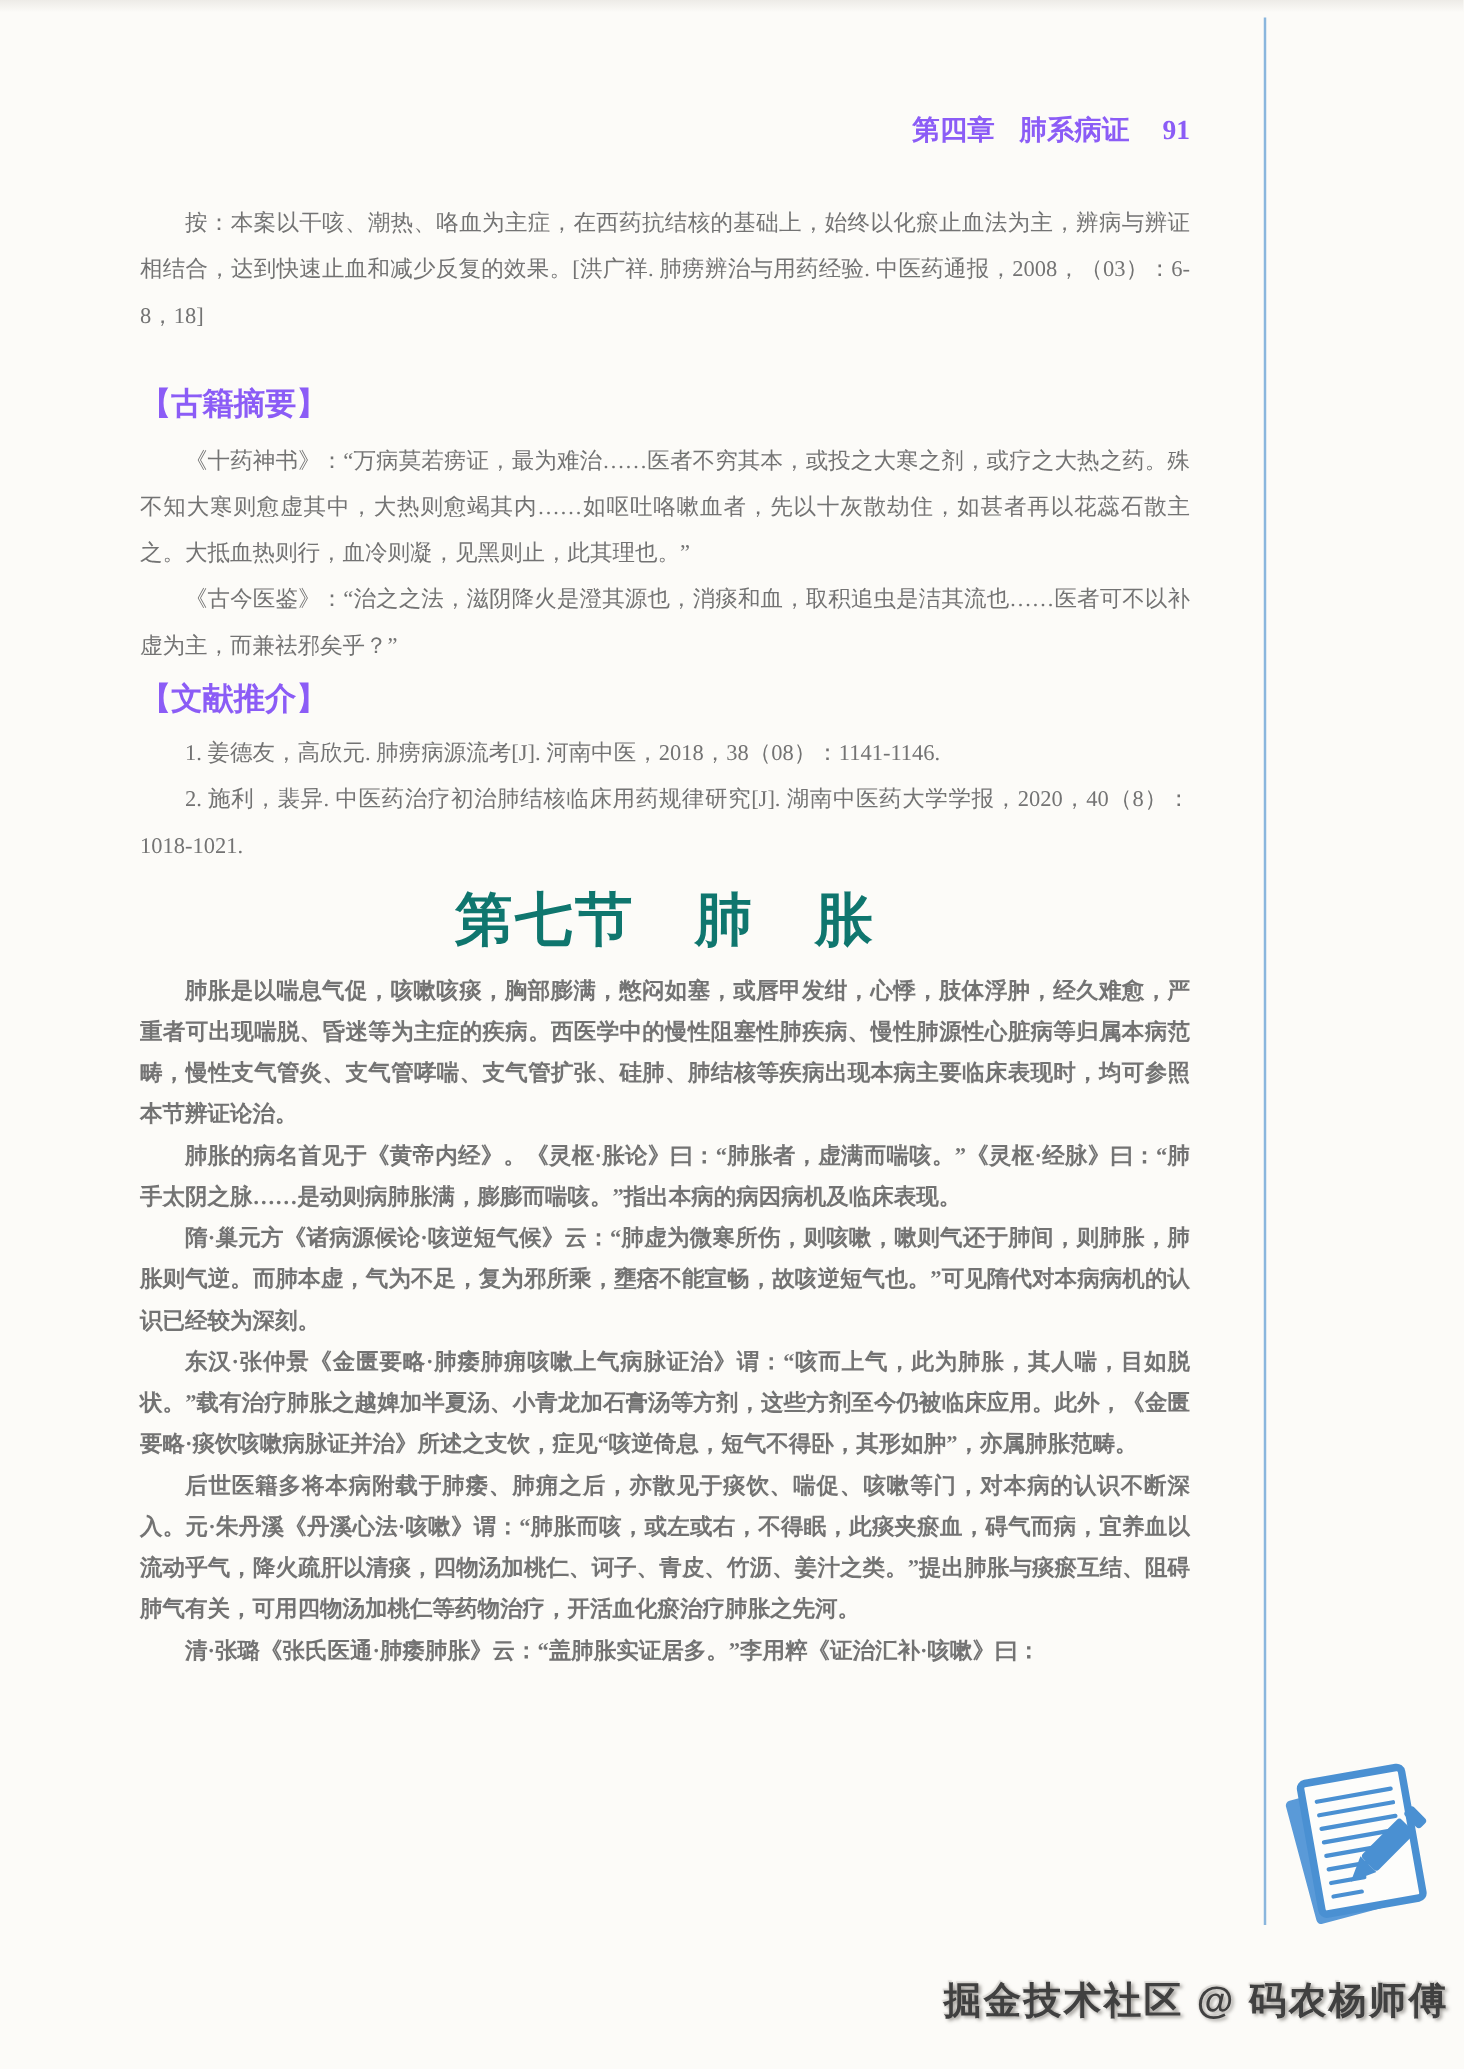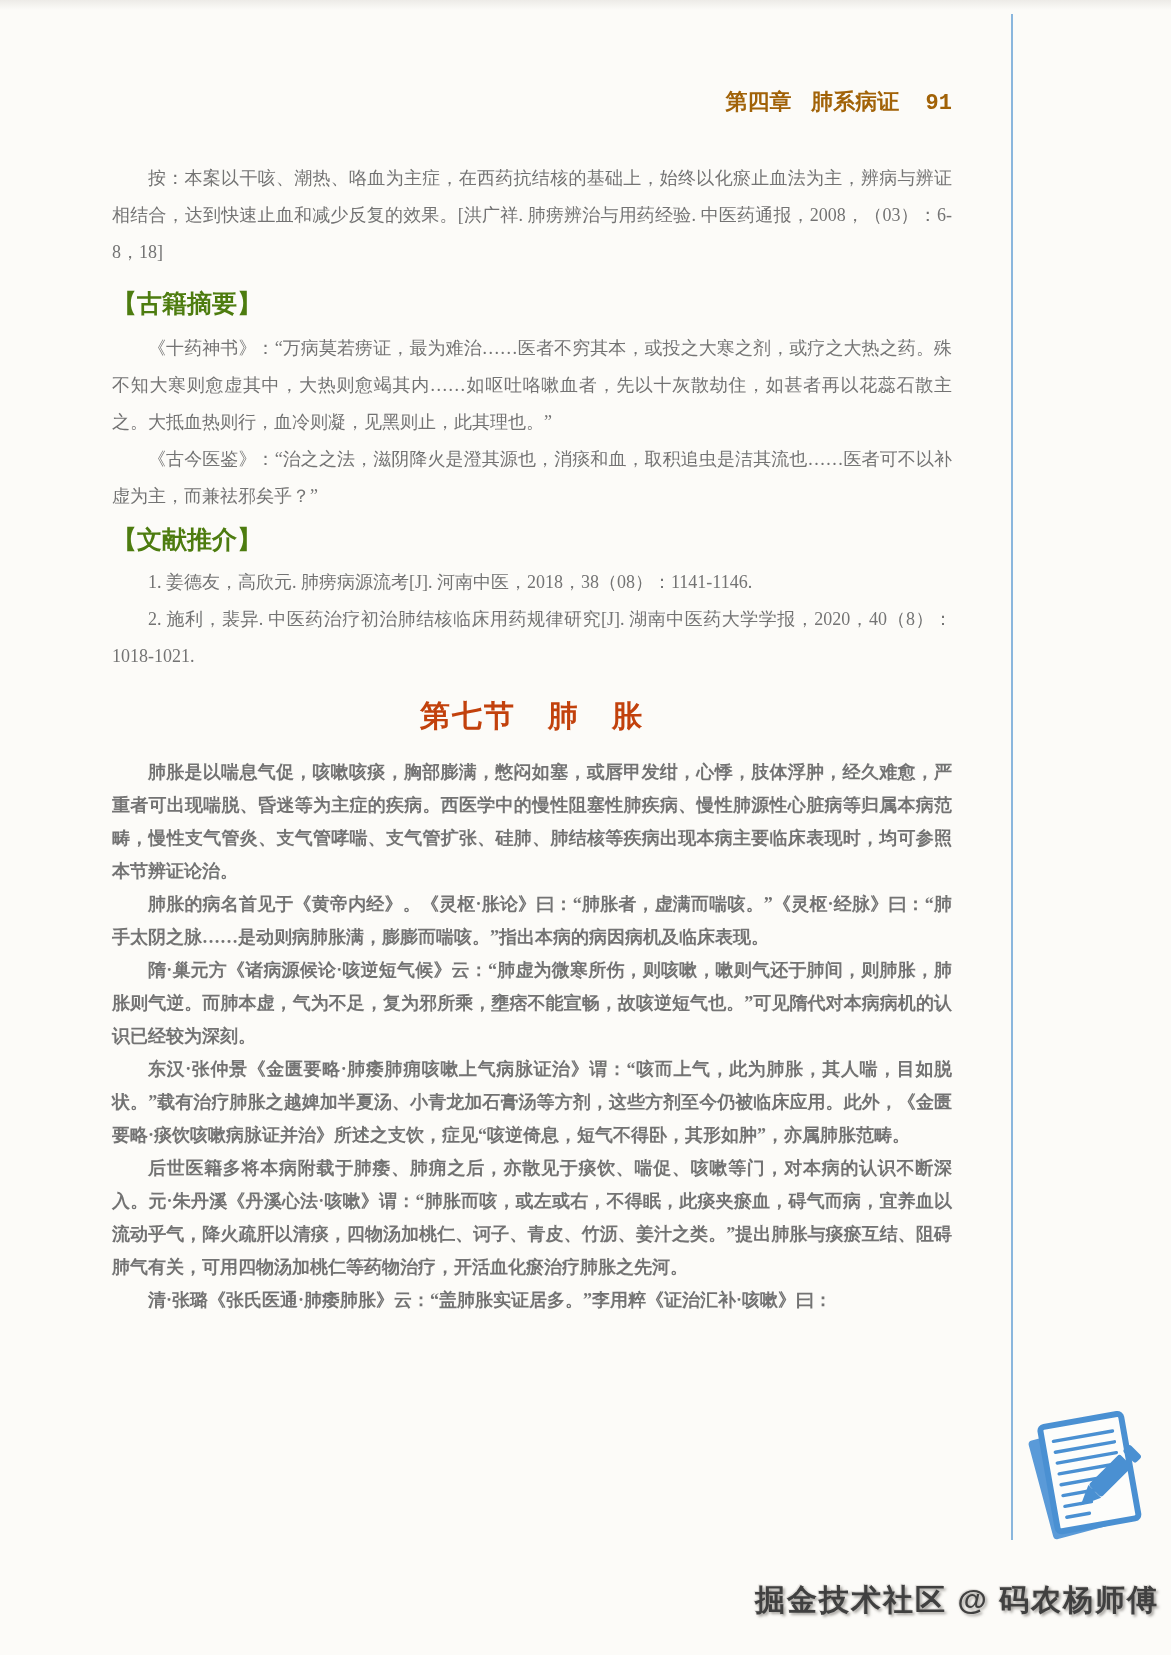--- a/index.html
+++ b/index.html
@@ -15,41 +15,41 @@
     content:""; position:absolute; top:0; left:0; right:0; height:10px;
     background:linear-gradient(#edebe7, rgba(252,251,248,0)); pointer-events:none;
   }
   .margin-rule{
     position:absolute; left:1011px; top:14px; width:2px; height:1526px;
     background:#8ab6dd;
   }
   .content{ position:absolute; left:112px; top:90px; width:840px; }
   .running-header{
     text-align:right;
-    font-family:Liberation Mono, monospace;
-    font-weight:bold; font-size:22px; color:#a16207;
+    font-family:Liberation Serif, serif;
+    font-weight:bold; font-size:22px; color:#8b5cf6;
     line-height:28px;
   }
   .running-header .hdr-title{ margin-left:0.9em; }
   .running-header .hdr-page{ margin-left:1.2em; }
   .para{ margin:0; font-size:18px; text-align:justify; color:#737373; }
   .lh1{ line-height:37px; }
   .lh2{ line-height:33px;font-weight:bold; }
   .indent{ text-indent:2em; }
   .case{ margin-top:42px; }
   .bracket-heading{
-    margin:16px 0 10px;
+    margin:36px 0 10px;
     font-family:"Liberation Sans", sans-serif;
-    font-size:25px; font-weight:bold; color:#4d7c0f; line-height:33px;
+    font-size:25px; font-weight:bold; color:#8b5cf6; line-height:33px;
   }
   .bracket-heading.second{ margin-top:8px; margin-bottom:8px; }
   .section-heading{
     margin:20px 0 0; text-align:center;
     font-family:"Liberation Serif", serif;
-    font-size:30px; font-weight:bold; color:#c2410c; line-height:41px;
+    font-size:46px; font-weight:bold; color:#0f766e; line-height:41px;
     letter-spacing:2px;
   }
   .body-first{ margin-top:20px; }
   .note-icon{ position:absolute; left:1026px; top:1382px; width:130px; height:170px; }
   .watermark{
     position:absolute; right:12px; top:1580px;
     font-family:"Liberation Sans", sans-serif;
     font-weight:bold; font-size:30px; color:#404040; white-space:nowrap;
     text-shadow:2px 2px 3px rgba(90,85,80,0.55), -1px -1px 1px rgba(130,125,118,0.25);
     letter-spacing:2px;

